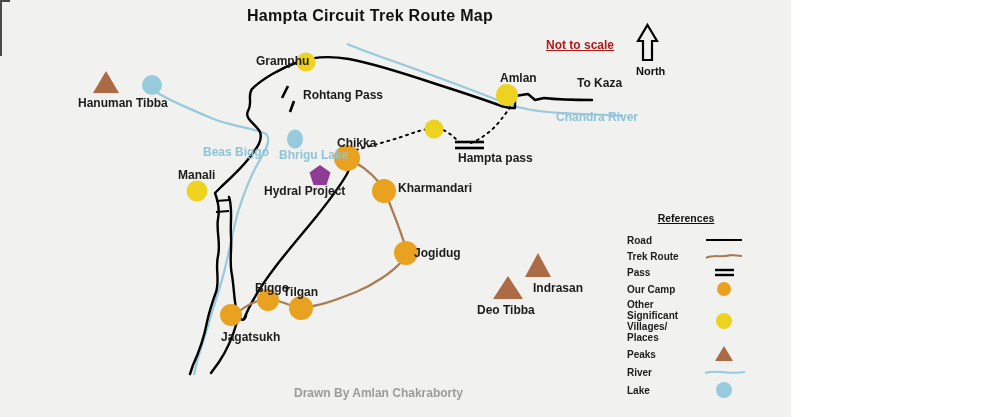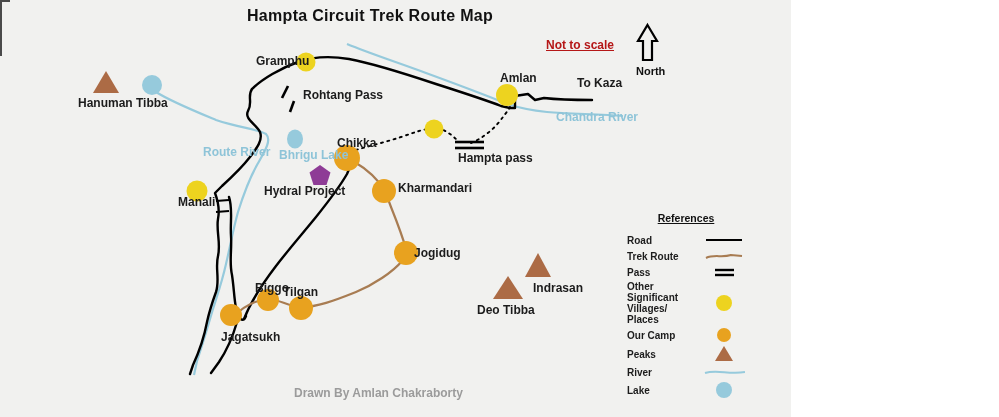--- a/index.html
+++ b/index.html
@@ -108,22 +108,22 @@
   </svg>
 
   <div class="map-title">Hampta Circuit Trek Route Map</div>
   <div class="scale-note">Not to scale</div>
   <div class="north-label">North</div>
 
   <div class="lbl" style="left:256px;top:55px;">Gramphu</div>
   <div class="lbl" style="left:500px;top:72px;">Amlan</div>
   <div class="lbl" style="left:303px;top:89px;">Rohtang Pass</div>
   <div class="lbl" style="left:78px;top:97px;">Hanuman Tibba</div>
-  <div class="lbl" style="left:178px;top:169px;margin-top:27px;">Manali</div>
-  <div class="lbl water" style="left:203px;top:146px;">Route River</div>
+  <div class="lbl" style="left:178px;top:169px;">Manali</div>
+  <div class="lbl water" style="left:203px;top:146px;">Beas Biggo</div>
   <div class="lbl water" style="left:279px;top:149px;">Bhrigu Lake</div>
   <div class="lbl" style="left:337px;top:137px;">Chikka</div>
   <div class="lbl" style="left:458px;top:152px;">Hampta pass</div>
   <div class="lbl" style="left:264px;top:185px;">Hydral Project</div>
   <div class="lbl" style="left:398px;top:182px;text-align:center;">Kharmandari</div>
   <div class="lbl" style="left:414px;top:247px;">Jogidug</div>
   <div class="lbl" style="left:255px;top:282px;">Biggo</div>
   <div class="lbl" style="left:283px;top:286px;">Tilgan</div>
   <div class="lbl" style="left:221px;top:331px;">Jagatsukh</div>
   <div class="lbl" style="left:477px;top:304px;">Deo Tibba</div>
@@ -159,38 +159,38 @@
       <span class="llabel">Pass</span>
       <span class="lsym">
         <svg width="40" height="10">
             <line x1="11" y1="3" x2="30" y2="3" stroke="#000" stroke-width="2.4"></line>
             <line x1="11" y1="8" x2="30" y2="8" stroke="#000" stroke-width="2.4"></line>
           </svg>
       </span>
     </div>
 
     <div class="legend-row">
+      <span class="llabel">Our Camp</span>
+      <span class="lsym">
+        <svg width="18" height="16">
+            <circle cx="9" cy="8" r="7" fill="#e8a21f"></circle>
+          </svg>
+      </span>
+    </div>
+
+    <div class="legend-row">
       <span class="llabel wrap-label">Other Significant Villages/ Places</span>
       <span class="lsym">
         <svg width="18" height="18">
             <circle cx="9" cy="9" r="8" fill="#edd31f"></circle>
           </svg>
       </span>
     </div>
 
     <div class="legend-row">
-      <span class="llabel">Our Camp</span>
-      <span class="lsym">
-        <svg width="18" height="16">
-            <circle cx="9" cy="8" r="7" fill="#e8a21f"></circle>
-          </svg>
-      </span>
-    </div>
-
-    <div class="legend-row">
       <span class="llabel">Peaks</span>
       <span class="lsym">
         <svg width="22" height="18">
             <polygon points="11,1 2,16 20,16" fill="#ac6b45"></polygon>
           </svg>
       </span>
     </div>
 
     <div class="legend-row">
       <span class="llabel">River</span>

